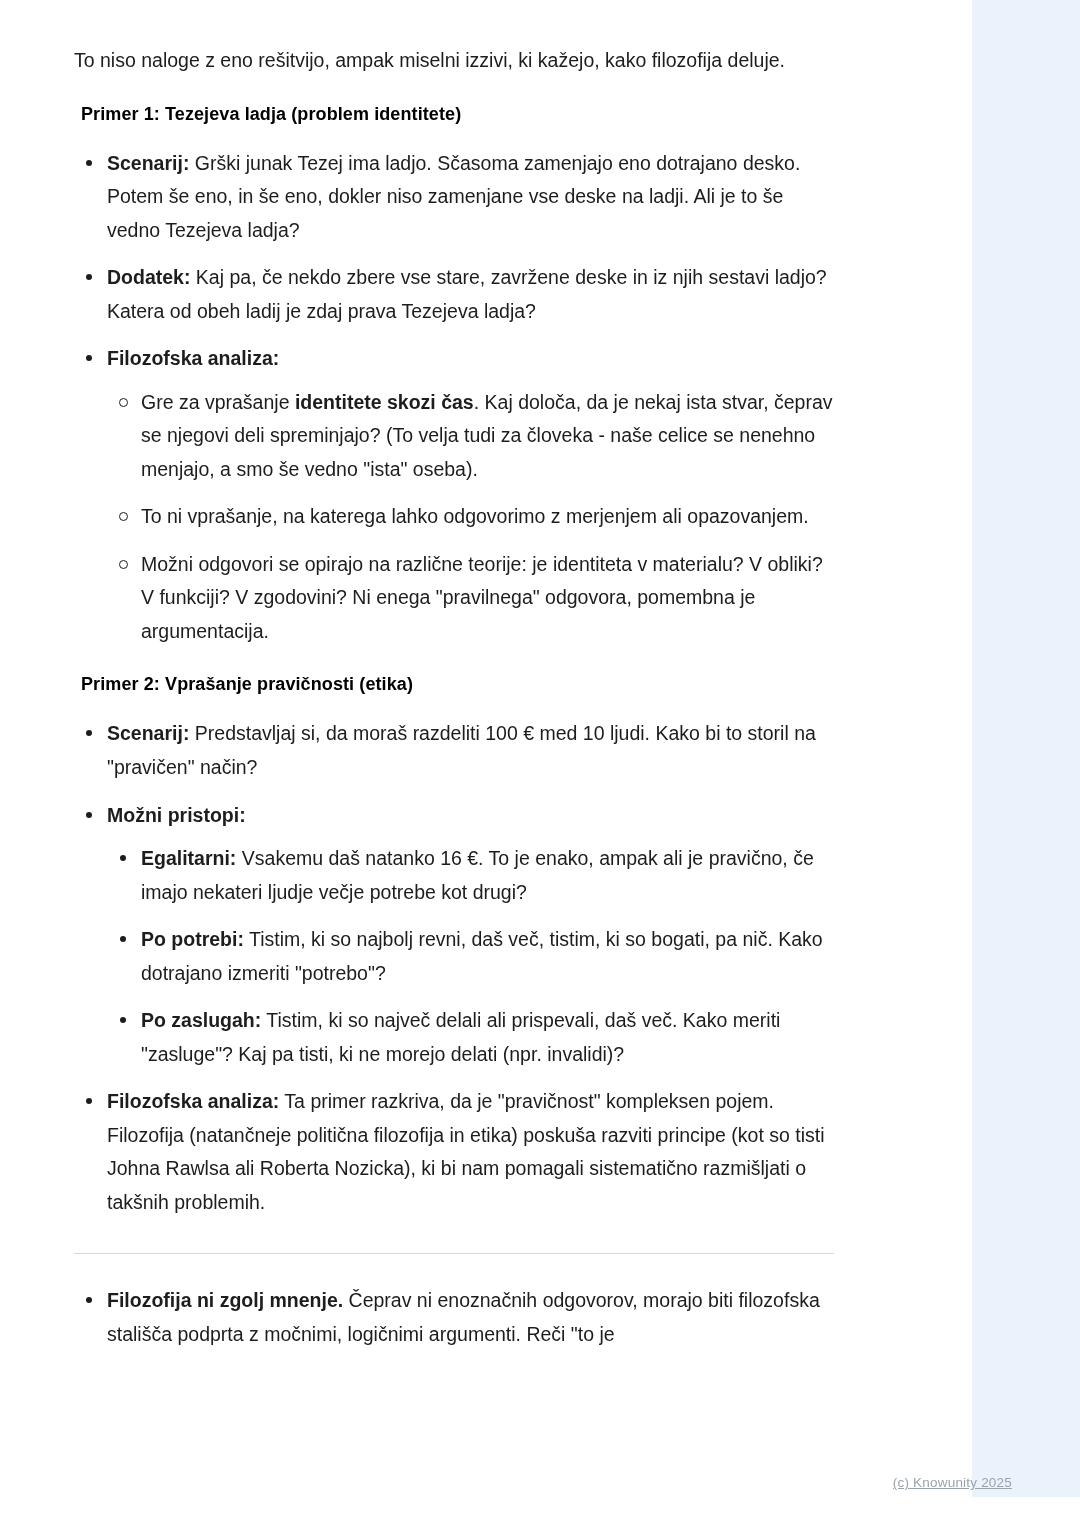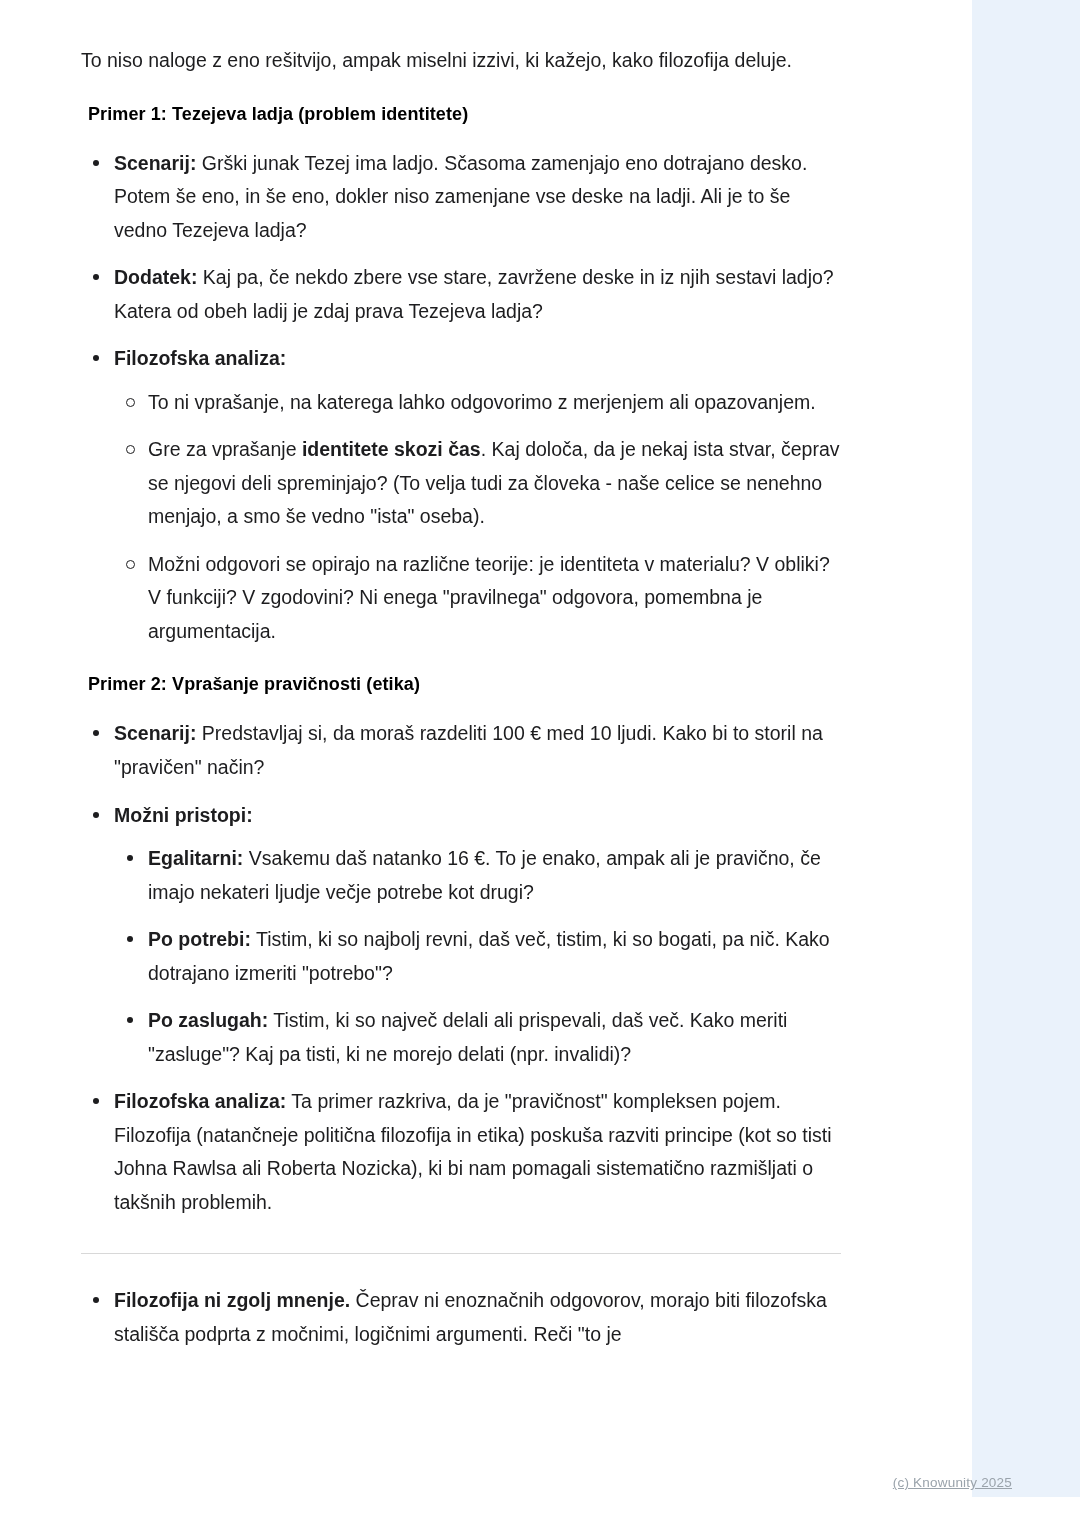--- a/index.html
+++ b/index.html
@@ -25,21 +25,21 @@
   .right-rail {
     position: absolute;
     top: 0;
     right: 0;
     width: 108px;
     height: 1497px;
     background: #eaf2fb;
   }
   .content {
     position: absolute;
-    left: 81px;
+    left: 74px;
     top: 44px;
     width: 760px;
   }
   p.para {
     font-size: 19.5px;
     line-height: 1.72;
     margin: 0 0 26px 0;
     color: #1d1d1f;
   }
   h3.section-heading {
@@ -146,24 +146,24 @@
       <li>
         <span class="bold">Scenarij:</span><span> Grški junak Tezej ima ladjo. Sčasoma zamenjajo eno dotrajano desko. Potem še eno, in še eno, dokler niso zamenjane vse deske na ladji. Ali je to še vedno Tezejeva ladja?</span>
       </li>
       <li>
         <span class="bold">Dodatek:</span><span> Kaj pa, če nekdo zbere vse stare, zavržene deske in iz njih sestavi ladjo? Katera od obeh ladij je zdaj prava Tezejeva ladja?</span>
       </li>
       <li>
         <span class="bold">Filozofska analiza:</span>
         <ul class="lvl2 hollow">
           <li>
+            <span>Gre za vprašanje </span><span class="bold">identitete skozi čas</span><span>. Kaj določa, da je nekaj ista stvar, čeprav se njegovi deli spreminjajo? (To velja tudi za človeka - naše celice se nenehno menjajo, a smo še vedno "ista" oseba).</span>
+          </li>
+          <li>
             <span>To ni vprašanje, na katerega lahko odgovorimo z merjenjem ali opazovanjem.</span>
-          </li>
-          <li>
-            <span>Gre za vprašanje </span><span class="bold">identitete skozi čas</span><span>. Kaj določa, da je nekaj ista stvar, čeprav se njegovi deli spreminjajo? (To velja tudi za človeka - naše celice se nenehno menjajo, a smo še vedno "ista" oseba).</span>
           </li>
           <li>
             <span>Možni odgovori se opirajo na različne teorije: je identiteta v materialu? V obliki? V funkciji? V zgodovini? Ni enega "pravilnega" odgovora, pomembna je argumentacija.</span>
           </li>
         </ul>
       </li>
     </ul>
 
     <h3 class="section-heading">Primer 2: Vprašanje pravičnosti (etika)</h3>
 

